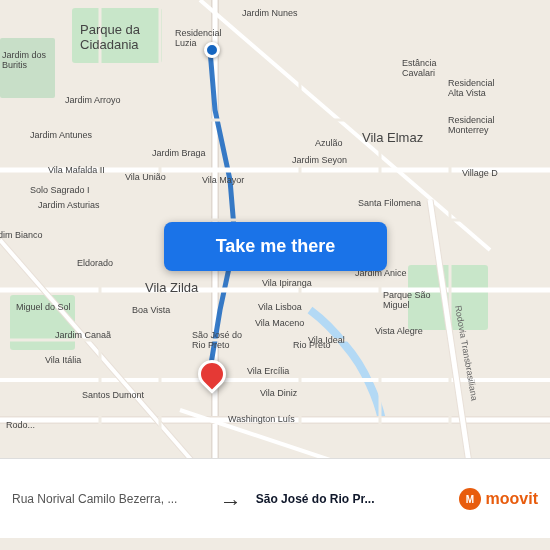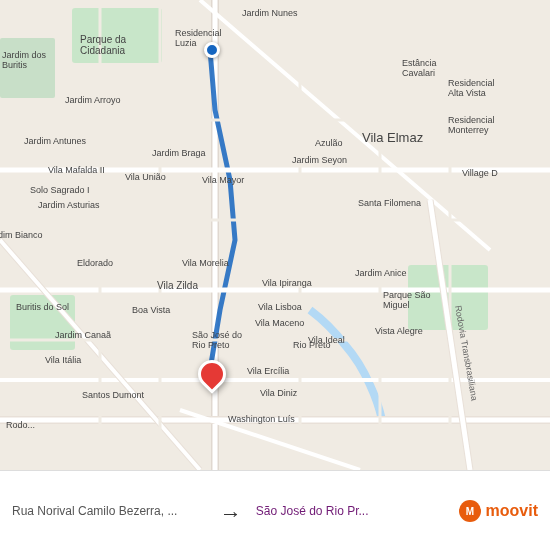--- a/index.html
+++ b/index.html
@@ -76,21 +76,21 @@
       height: 16px;
       background: #1565c0;
       border-radius: 50%;
       border: 3px solid white;
       box-shadow: 0 1px 4px rgba(0,0,0,0.4);
     }
 
     
     .bottom-bar {
       position: absolute;
-      bottom: 0;
+      bottom: 12px;
       left: 0;
       right: 0;
       height: 80px;
       background: white;
       display: flex;
       align-items: center;
       padding: 0 12px;
       border-top: 1px solid #ddd;
       z-index: 20;
     }
@@ -121,24 +121,25 @@
     .bottom-bar-right {
       flex: 1;
       display: flex;
       flex-direction: column;
       justify-content: center;
       min-width: 0;
     }
 
     .bottom-bar-right-label {
       font-size: 12px;
-      color: #701a75;
+      color: #0f172a;
       white-space: nowrap;
       overflow: hidden;
       text-overflow: ellipsis;
+      font-weight: bold;
     }
 
     .moovit-logo {
       display: flex;
       align-items: center;
       gap: 4px;
       flex-shrink: 0;
       margin-left: 8px;
     }
 
@@ -209,66 +210,67 @@
     <line x1="300" y1="0" x2="300" y2="470" stroke="#f0ebe3" stroke-width="3"></line>
     <line x1="380" y1="0" x2="380" y2="470" stroke="#f0ebe3" stroke-width="3"></line>
     <line x1="450" y1="0" x2="450" y2="470" stroke="#f0ebe3" stroke-width="3"></line>
 
     <line x1="430" y1="200" x2="470" y2="470" stroke="#e8e0d8" stroke-width="7"></line>
     <line x1="430" y1="200" x2="470" y2="470" stroke="#fff" stroke-width="5"></line>
 
     <line x1="180" y1="410" x2="360" y2="470" stroke="#fff" stroke-width="4"></line>
   </svg>
 
-  <div class="area-label" style="top:22px;left:80px;font-size:10px;margin-top:12px;">Parque da<br>Cidadania</div>
+  <div class="area-label" style="top:22px;left:80px;font-size:13px;">Parque da<br>Cidadania</div>
   <div class="area-label" style="top:28px;left:175px;font-size:9px;">Residencial<br>Luzia</div>
   <div class="area-label" style="top:50px;left:2px;font-size:9px;">Jardim dos<br>Buritis</div>
   <div class="area-label" style="top:8px;left:242px;font-size:9px;">Jardim Nunes</div>
   <div class="area-label" style="top:58px;left:402px;font-size:9px;">Estância<br>Cavalari</div>
   <div class="area-label" style="top:78px;left:448px;font-size:9px;">Residencial<br>Alta Vista</div>
   <div class="area-label" style="top:95px;left:65px;font-size:9px;">Jardim Arroyo</div>
   <div class="area-label" style="top:110px;left:315px;font-size:9px;margin-top:28px;">Azulão</div>
   <div class="area-label" style="top:115px;left:448px;font-size:9px;">Residencial<br>Monterrey</div>
-  <div class="area-label" style="top:130px;left:24px;font-size:9px;margin-top:6px;">Jardim Antunes</div>
+  <div class="area-label" style="top:130px;left:30px;font-size:9px;">Jardim Antunes</div>
   <div class="area-label" style="top:130px;left:362px;font-size:13px;">Vila Elmaz</div>
   <div class="area-label" style="top:148px;left:152px;font-size:9px;">Jardim Braga</div>
   <div class="area-label" style="top:155px;left:292px;font-size:9px;">Jardim Seyon</div>
   <div class="area-label" style="top:165px;left:8px;font-size:9px;margin-left:40px;">Vila Mafalda II</div>
   <div class="area-label" style="top:168px;left:462px;font-size:9px;">Village D</div>
   <div class="area-label" style="top:172px;left:125px;font-size:9px;">Vila União</div>
   <div class="area-label" style="top:175px;left:202px;font-size:9px;">Vila Mayor</div>
   <div class="area-label" style="top:185px;left:30px;font-size:9px;">Solo Sagrado I</div>
   <div class="area-label" style="top:198px;left:358px;font-size:9px;">Santa Filomena</div>
   <div class="area-label" style="top:200px;left:38px;font-size:9px;">Jardim Asturias</div>
   <div class="area-label" style="top:230px;left:-2px;font-size:9px;">dim Bianco</div>
   <div class="area-label" style="top:258px;left:60px;font-size:9px;padding-left:17px;">Eldorado</div>
   <div class="area-label" style="top:258px;left:182px;font-size:9px;">Vila Morelia</div>
   <div class="area-label" style="top:268px;left:355px;font-size:9px;">Jardim Anice</div>
   <div class="area-label" style="top:278px;left:262px;font-size:9px;">Vila Ipiranga</div>
-  <div class="area-label" style="top:280px;left:145px;font-size:10px;margin-left:12px;">Vila Zilda</div>
+  <div class="area-label" style="top:280px;left:145px;font-size:13px;">Vila Zilda</div>
   <div class="area-label" style="top:290px;left:383px;font-size:9px;">Parque São<br>Miguel</div>
-  <div class="area-label" style="top:302px;left:16px;font-size:9px;">Buritis do Sol</div>
+  <div class="area-label" style="top:302px;left:16px;font-size:9px;">Miguel do Sol</div>
   <div class="area-label" style="top:302px;left:215px;font-size:9px;margin-left:43px;">Vila Lisboa</div>
   <div class="area-label" style="top:305px;left:132px;font-size:9px;">Boa Vista</div>
   <div class="area-label" style="top:318px;left:255px;font-size:9px;">Vila Maceno</div>
   <div class="area-label" style="top:326px;left:375px;font-size:9px;">Vista Alegre</div>
   <div class="area-label" style="top:330px;left:55px;font-size:9px;">Jardim Canaã</div>
   <div class="area-label" style="top:330px;left:192px;font-size:9px;">São José do<br>Rio Preto</div>
   <div class="area-label" style="top:335px;left:308px;font-size:9px;">Vila Ideal</div>
   <div class="area-label" style="top:340px;left:293px;font-size:9px;">Rio Preto</div>
   <div class="area-label" style="top:355px;left:45px;font-size:9px;">Vila Itália</div>
   <div class="area-label" style="top:366px;left:247px;font-size:9px;">Vila Ercília</div>
   <div class="area-label" style="top:388px;left:260px;font-size:9px;">Vila Diniz</div>
   <div class="area-label" style="top:390px;left:82px;font-size:9px;">Santos Dumont</div>
   <div class="area-label" style="top:414px;left:228px;font-size:9px;">Washington Luís</div>
   <div class="area-label" style="top:348px;left:418px;font-size:9px;transform:rotate(80deg);color:#666;">Rodovia Transbrasiliana</div>
   <div class="area-label" style="top:420px;left:6px;font-size:9px;">Rodo...</div>
 
   <div class="origin-marker" style="left:204px;top:42px;"></div>
 
+  <button class="take-me-there-btn">Take me there</button>
 
   <div class="dest-marker" style="left:198px;top:360px;">
     <div class="dest-marker-inner"></div>
   </div>
 
 </div>
 
 <div class="bottom-bar">
   <div class="bottom-bar-left">
     <span class="bottom-bar-label">Rua Norival Camilo Bezerra, ...</span>

